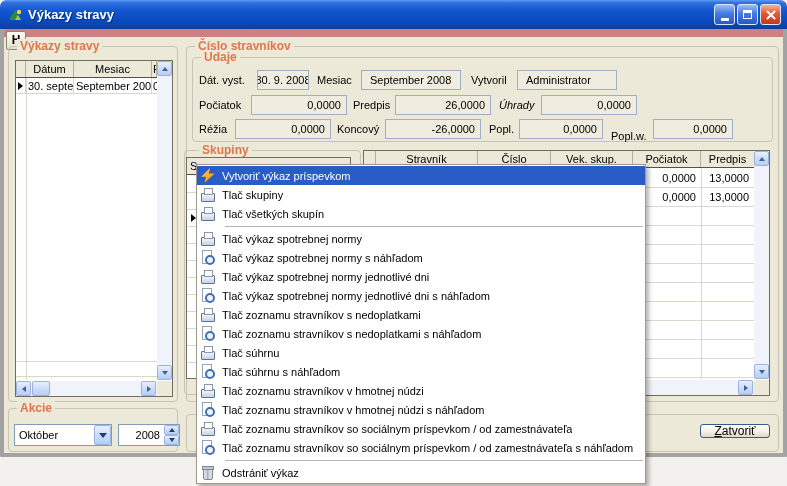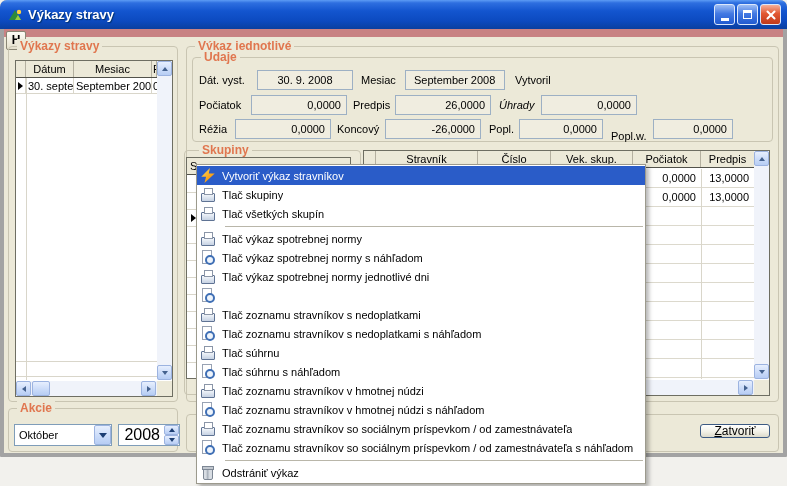--- a/index.html
+++ b/index.html
@@ -70,21 +70,21 @@
   .fld.txt { padding-left:8px; }
   .fld.ctr { justify-content:center; }
 
   
   .combo { position:absolute; height:22px; background:#fff; border:1px solid #7f9db9; display:flex; align-items:center; }
   .combo .cval { flex:1; padding-left:4px; font-size:11px; }
   .cbtn { width:17px; height:20px; background:linear-gradient(180deg,#e7effe,#c9daf8 60%,#b7cdf4);
           border:1px solid #9cb3e0; border-radius:2px; display:flex; align-items:center; justify-content:center; }
   .cbtn .arr { width:0; height:0; border-left:4px solid transparent; border-right:4px solid transparent; border-top:5px solid #1c3e73; }
   .spinner { position:absolute; height:22px; background:#fff; border:1px solid #7f9db9; display:flex; }
-  .spinner .sval { flex:1; font-size:16px; display:flex; align-items:center; justify-content:flex-end; padding-right:4px; }
+  .spinner .sval { flex:1; font-size:11px; display:flex; align-items:center; justify-content:flex-end; padding-right:4px; }
   .spinstack { width:15px; display:flex; flex-direction:column; }
   .spinstack .sbtn2 { flex:1; background:linear-gradient(180deg,#e7effe,#c9daf8 60%,#b7cdf4); border:1px solid #9cb3e0;
                       border-radius:2px; display:flex; align-items:center; justify-content:center; }
   .su { width:0; height:0; border-left:3px solid transparent; border-right:3px solid transparent; border-bottom:4px solid #1c3e73; }
   .sd { width:0; height:0; border-left:3px solid transparent; border-right:3px solid transparent; border-top:4px solid #1c3e73; }
   .xp-btn { position:absolute; border:1px solid #3c5a83; border-radius:3px;
             background:linear-gradient(180deg,#ffffff,#f2f1e7 55%,#dcdacb);
             font-size:12px; display:flex; align-items:center; justify-content:center; }
   .xp-btn span::first-letter { text-decoration:underline; }
 
@@ -177,31 +177,32 @@
             </div>
           <div class="thumb" style="left:16px; bottom:0; width:18px; height:15px;"></div>
           <div class="sbtn" style="right:16px; bottom:0; width:15px; height:15px;">
               <div class="tr"></div>
             </div>
           <div class="corner" style="right:0; bottom:0; width:15px; height:15px;"></div>
         </div>
       </div>
 
       <div class="gb" style="left:182px; top:17px; width:593px; height:356px;">
-        <div class="gb-label">Výkaz jednotlivé</div>
+        <div class="gb-label">Číslo stravníkov</div>
       </div>
 
       <div class="gb" style="left:188px; top:28px; width:581px; height:85px;">
         <div class="gb-label">Udaje</div>
         <div class="frow" style="top:12px;">
           <div class="flab" style="width:58px;">Dát. vyst.</div>
-          <div class="fld ctr" style="width:96px;">30. 9. 2008</div>
+          <div class="fld ctr" style="width:52px;">30. 9. 2008</div>
           <div class="flab" style="width:44px; padding-left:8px; box-sizing:content-box;">Mesiac</div>
           <div class="fld txt" style="width:100px;">September 2008</div>
           <div class="flab" style="width:46px; padding-left:10px; box-sizing:content-box;">Vytvoril</div>
+          <div class="fld txt" style="width:100px;">Administrator</div>
         </div>
         <div class="frow" style="top:37px;">
           <div class="flab" style="width:52px;">Počiatok</div>
           <div class="fld num" style="width:96px;">0,0000</div>
           <div class="flab" style="width:42px; padding-left:6px; box-sizing:content-box;">Predpis</div>
           <div class="fld num" style="width:96px;">26,0000</div>
           <div class="flab" style="width:42px; padding-left:8px; box-sizing:content-box;font-style:italic;">Úhrady</div>
           <div class="fld num" style="width:96px;">0,0000</div>
         </div>
         <div class="frow" style="top:61px;">
@@ -295,21 +296,21 @@
       <div class="gb" style="left:182px; top:385px; width:593px; height:38px;"></div>
       <div class="xp-btn" style="left:696px; top:395px; width:70px; height:14px;">
         <span>Zatvoriť</span>
       </div>
     </div>
   </div>
 
   <div class="menu">
     <div class="mi hl">
       <span class="mi-ic" data-icon="lightning"></span>
-      <span class="mi-label">Vytvoriť výkaz stravníkov</span>
+      <span class="mi-label">Vytvoriť výkaz príspevkom</span>
     </div>
     <div class="mi">
       <span class="mi-ic" data-icon="printer"></span>
       <span class="mi-label">Tlač skupiny</span>
     </div>
     <div class="mi">
       <span class="mi-ic" data-icon="printer"></span>
       <span class="mi-label">Tlač všetkých skupín</span>
     </div>
     <div class="msep"></div>
@@ -320,20 +321,21 @@
     <div class="mi">
       <span class="mi-ic" data-icon="preview"></span>
       <span class="mi-label">Tlač výkaz spotrebnej normy s náhľadom</span>
     </div>
     <div class="mi">
       <span class="mi-ic" data-icon="printer"></span>
       <span class="mi-label">Tlač výkaz spotrebnej normy jednotlivé dni</span>
     </div>
     <div class="mi">
       <span class="mi-ic" data-icon="preview"></span>
+      <span class="mi-label">Tlač výkaz spotrebnej normy jednotlivé dni s náhľadom</span>
     </div>
     <div class="mi">
       <span class="mi-ic" data-icon="printer"></span>
       <span class="mi-label">Tlač zoznamu stravníkov s nedoplatkami</span>
     </div>
     <div class="mi">
       <span class="mi-ic" data-icon="preview"></span>
       <span class="mi-label">Tlač zoznamu stravníkov s nedoplatkami s náhľadom</span>
     </div>
     <div class="mi">

